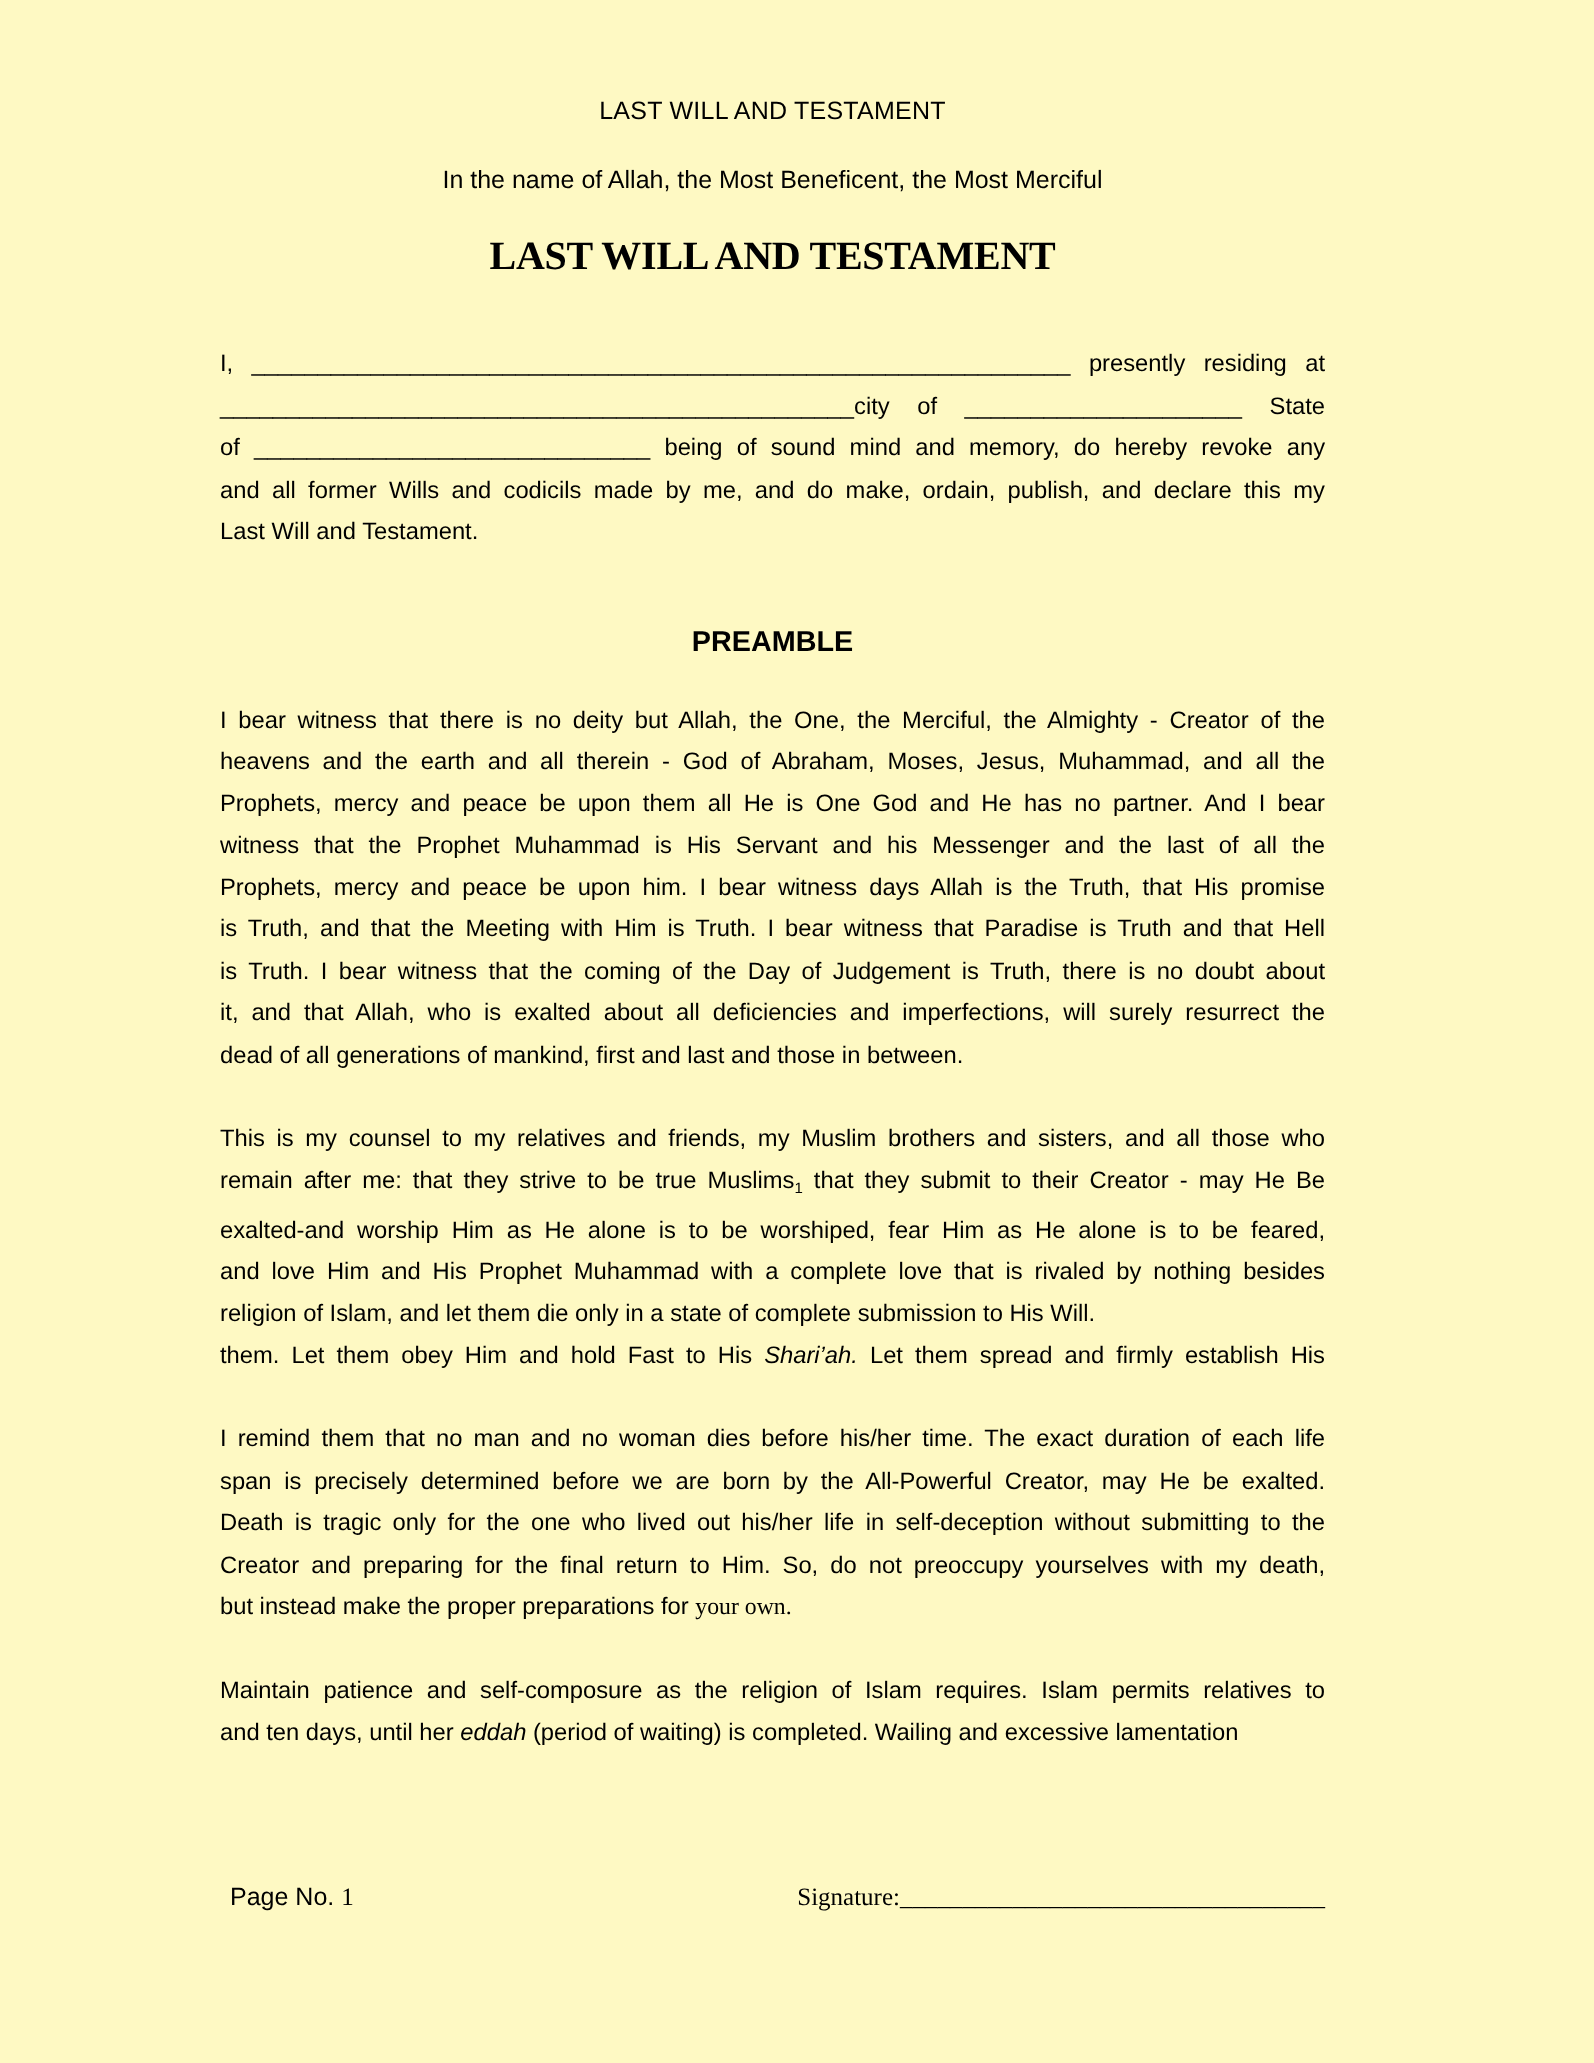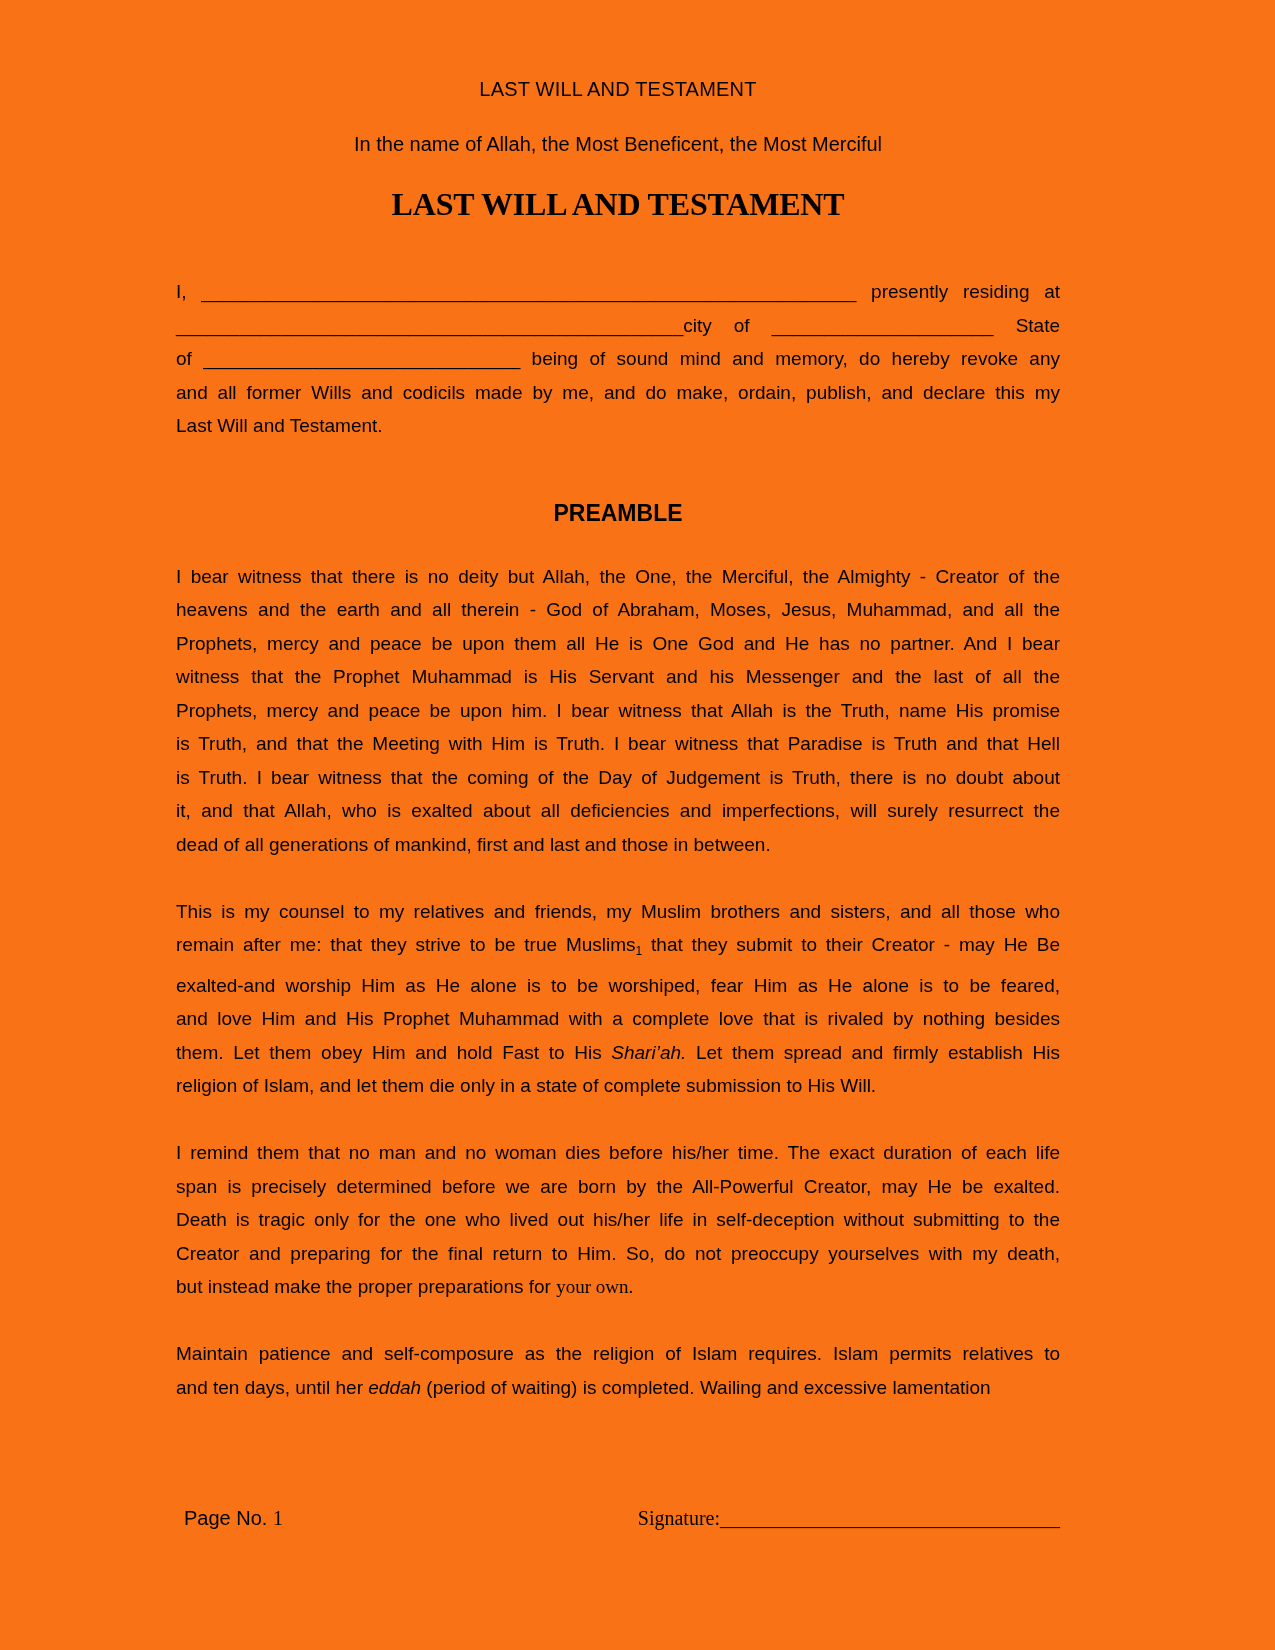--- a/index.html
+++ b/index.html
@@ -2,21 +2,21 @@
 <html><head>
 <meta charset="utf-8">
 <style>
   html, body { margin: 0; padding: 0; background: #ffffff; }
   .page {
     position: relative;
     width: 1275px;
     height: 1650px;
     box-sizing: border-box;
     padding: 78px 215px 0 176px;
-    background: #f97316;
+    background: #fef9c3;
     color: #000000;
     font-family: "Liberation Sans", sans-serif;
     overflow: hidden;
   }
   .header-small {
     font-size: 20px;
     line-height: 22px;
     text-align: center;
     letter-spacing: 0.2px;
   }
@@ -92,33 +92,33 @@
     </div>
 
   <h2 class="preamble">PREAMBLE</h2>
 
   <div id="paragraphs">
       <div class="para">
         <div class="line"><span>I bear witness that there is no deity but Allah, the One, the Merciful, the Almighty - Creator of the</span></div>
         <div class="line"><span>heavens and the earth and all therein - God of Abraham, Moses, Jesus, Muhammad, and all the</span></div>
         <div class="line"><span>Prophets, mercy and peace be upon them all He is One God and He has no partner. And I bear</span></div>
         <div class="line"><span>witness that the Prophet Muhammad is His Servant and his Messenger and the last of all the</span></div>
-        <div class="line"><span>Prophets, mercy and peace be upon him. I bear witness that Allah is the Truth, name His promise</span></div>
+        <div class="line"><span>Prophets, mercy and peace be upon him. I bear witness days Allah is the Truth, that His promise</span></div>
         <div class="line"><span>is Truth, and that the Meeting with Him is Truth. I bear witness that Paradise is Truth and that Hell</span></div>
         <div class="line"><span>is Truth. I bear witness that the coming of the Day of Judgement is Truth, there is no doubt about</span></div>
         <div class="line"><span>it, and that Allah, who is exalted about all deficiencies and imperfections, will surely resurrect the</span></div>
         <div class="line last"><span>dead of all generations of mankind, first and last and those in between.</span></div>
       </div>
       <div class="para">
         <div class="line"><span>This is my counsel to my relatives and friends, my Muslim brothers and sisters, and all those who</span></div>
         <div class="line"><span>remain after me: that they strive to be true Muslims</span><span class="seg-sub">1</span><span> that they submit to their Creator - may He Be</span></div>
         <div class="line"><span>exalted-and worship Him as He alone is to be worshiped, fear Him as He alone is to be feared,</span></div>
         <div class="line"><span>and love Him and His Prophet Muhammad with a complete love that is rivaled by nothing besides</span></div>
+        <div class="line last"><span>religion of Islam, and let them die only in a state of complete submission to His Will.</span></div>
         <div class="line"><span>them. Let them obey Him and hold Fast to His </span><span class="seg-italic">Shari’ah.</span><span> Let them spread and firmly establish His</span></div>
-        <div class="line last"><span>religion of Islam, and let them die only in a state of complete submission to His Will.</span></div>
       </div>
       <div class="para">
         <div class="line"><span>I remind them that no man and no woman dies before his/her time. The exact duration of each life</span></div>
         <div class="line"><span>span is precisely determined before we are born by the All-Powerful Creator, may He be exalted.</span></div>
         <div class="line"><span>Death is tragic only for the one who lived out his/her life in self-deception without submitting to the</span></div>
         <div class="line"><span>Creator and preparing for the final return to Him. So, do not preoccupy yourselves with my death,</span></div>
         <div class="line last"><span>but instead make the proper preparations for </span><span class="seg-serif">your own.</span></div>
       </div>
       <div class="para">
         <div class="line"><span>Maintain patience and self-composure as the religion of Islam requires. Islam permits relatives to</span></div>

